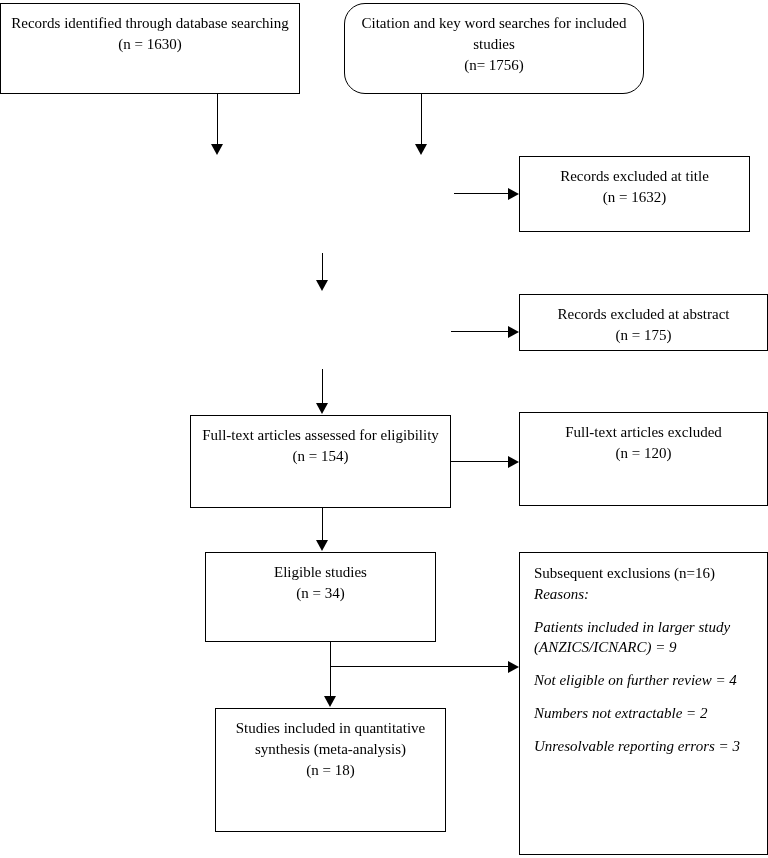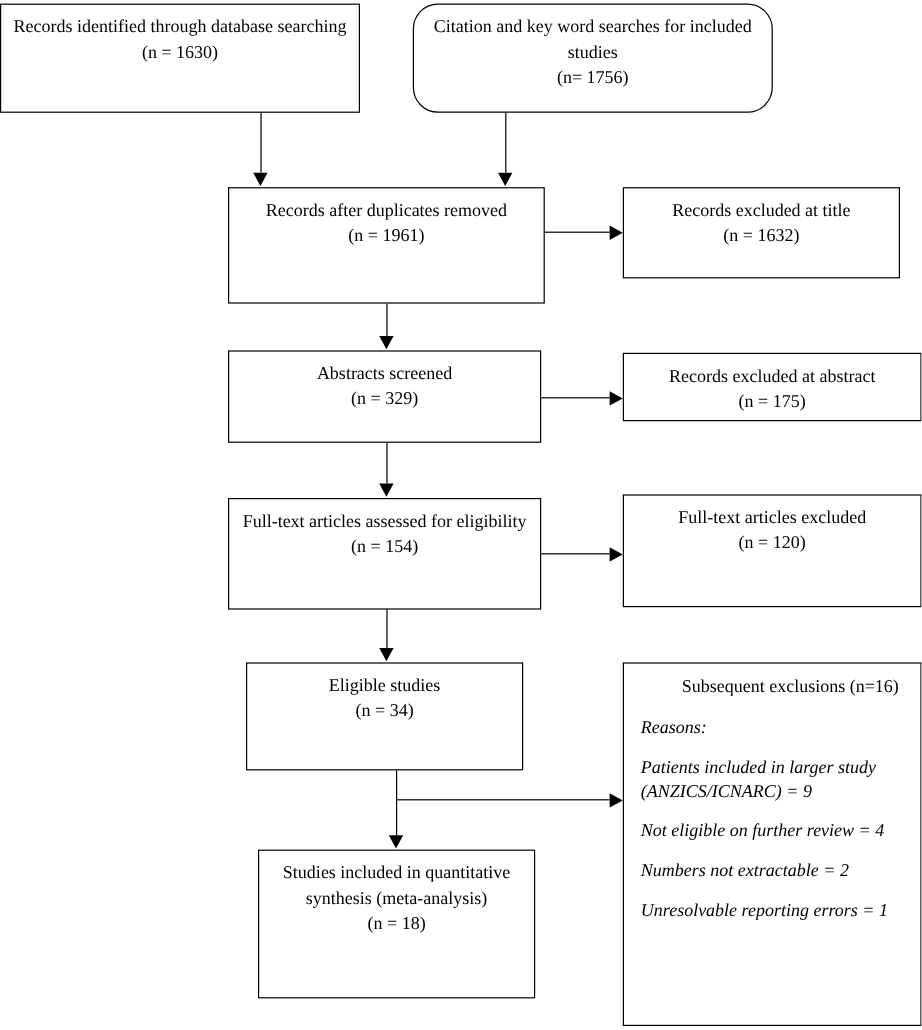--- a/index.html
+++ b/index.html
@@ -40,22 +40,21 @@
   .panel {
     position: absolute;
     box-sizing: border-box;
     border: 1.5px solid #000000;
     background: #ffffff;
     padding: 10px 14px 0 14px;
   }
   .panel-heading {
     font-size: 15px;
     line-height: 21px;
-    text-align: right;
-    margin-bottom: 13px;
+    text-align: left;
     padding-right: 4px;
   }
   .panel-line {
     font-size: 15px;
     line-height: 20px;
     font-style: italic;
     text-align: left;
     margin-bottom: 13px;
   }
 
@@ -101,40 +100,32 @@
     <div class="box-inner">Citation and key word searches for included studies
 (n= 1756)</div>
   </div>
 
   <div class="vline" style="left:217px; top:94px; height:50px;"></div>
   <div class="arrow-down" style="left:211px; top:144px;"></div>
 
   <div class="vline" style="left:421px; top:94px; height:50px;"></div>
   <div class="arrow-down" style="left:415px; top:144px;"></div>
 
-  <div class="box pad-top" style="left:190px; top:156px; width:264px; height:97px;">
-    <div class="box-inner">Records after duplicates removed
-(n = 1961)</div>
-  </div>
 
   <div class="box pad-top" style="left:519px; top:156px; width:231px; height:76px;">
     <div class="box-inner">Records excluded at title
 (n = 1632)</div>
   </div>
 
   <div class="hline" style="left:454px; top:193px; width:54px;"></div>
   <div class="arrow-right" style="left:508px; top:188px;"></div>
 
   <div class="vline" style="left:322px; top:253px; height:27px;"></div>
   <div class="arrow-down" style="left:316px; top:280px;"></div>
 
-  <div class="box pad-top" style="left:190px; top:292px; width:261px; height:77px;">
-    <div class="box-inner">Abstracts screened
-(n = 329)</div>
-  </div>
 
   <div class="box pad-top" style="left:519px; top:294px; width:249px; height:57px;">
     <div class="box-inner">Records excluded at abstract
 (n = 175)</div>
   </div>
 
   <div class="hline" style="left:451px; top:331px; width:57px;"></div>
   <div class="arrow-right" style="left:508px; top:326px;"></div>
 
   <div class="vline" style="left:322px; top:369px; height:34px;"></div>
@@ -166,21 +157,21 @@
 
   <div class="hline" style="left:330px; top:666px; width:178px;"></div>
   <div class="arrow-right" style="left:508px; top:661px;"></div>
 
   <div class="panel" style="left:519px; top:552px; width:249px; height:303px;">
     <div class="panel-heading">Subsequent exclusions (n=16)</div>
     <div class="panel-line">Reasons:</div>
     <div class="panel-line">Patients included in larger study (ANZICS/ICNARC) = 9</div>
     <div class="panel-line">Not eligible on further review = 4</div>
     <div class="panel-line">Numbers not extractable = 2</div>
-    <div class="panel-line">Unresolvable reporting errors = 1</div>
+    <div class="panel-line">Unresolvable reporting errors = 3</div>
   </div>
 
   <div class="box pad-top" style="left:215px; top:708px; width:231px; height:124px;">
     <div class="box-inner">Studies included in quantitative synthesis (meta-analysis)
 (n = 18)</div>
   </div>
 
 </div>
 
 </body></html>

